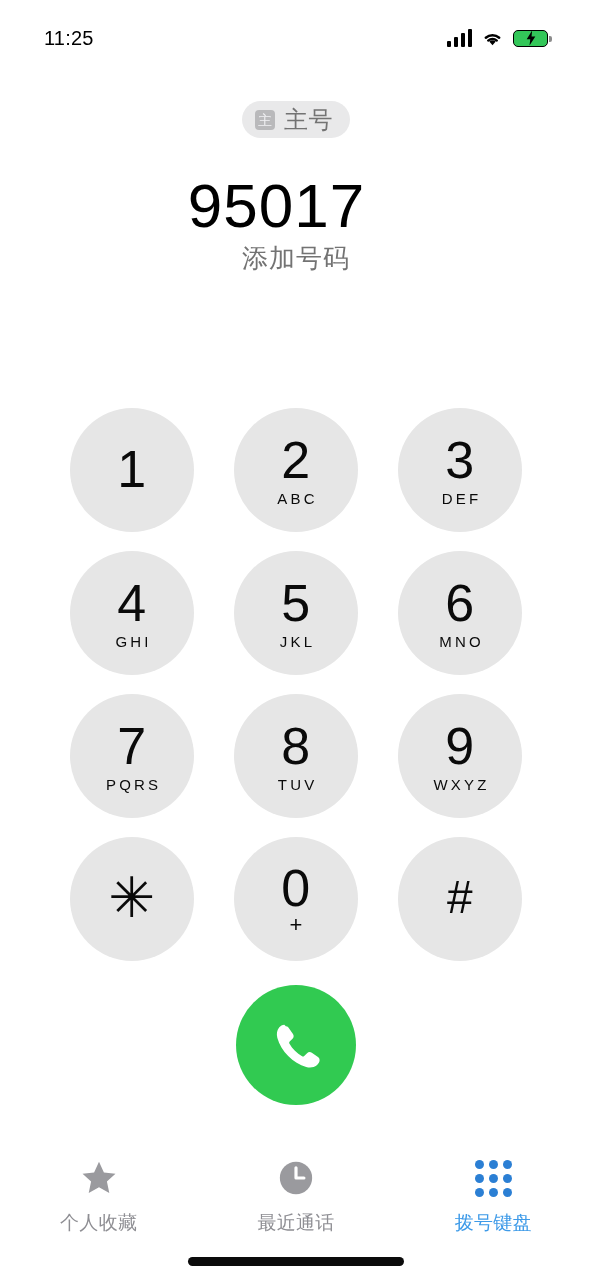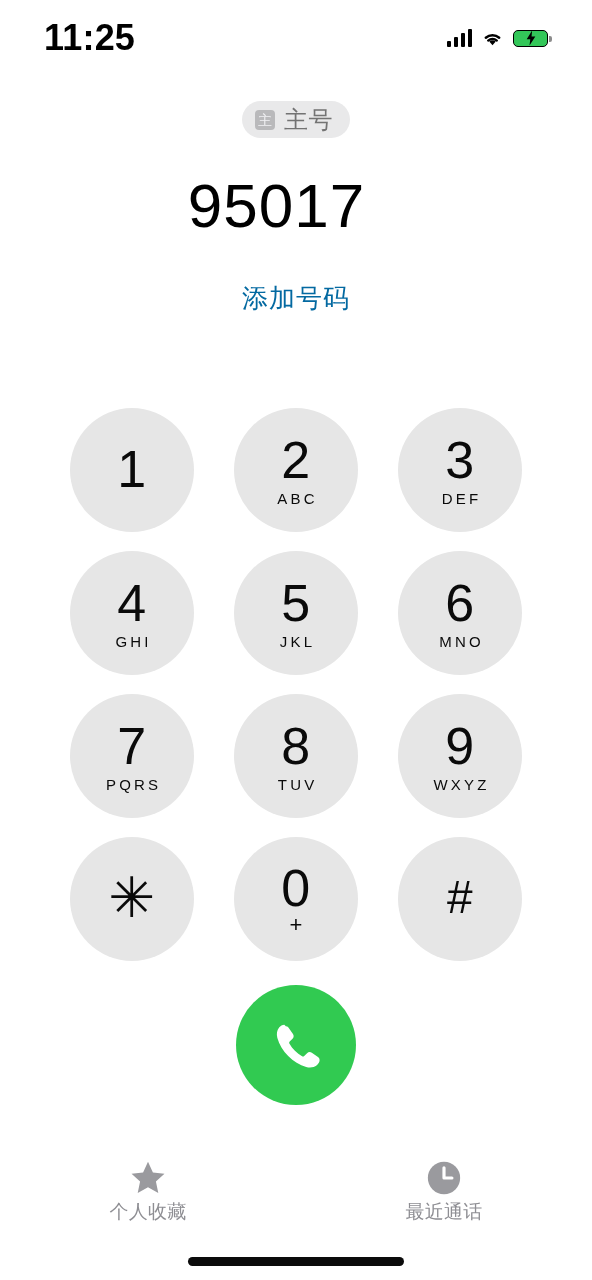--- a/index.html
+++ b/index.html
@@ -22,22 +22,22 @@
     top: 0; left: 0;
     width: 592px;
     height: 72px;
     display: flex;
     align-items: center;
     justify-content: space-between;
     padding: 0 44px 0 44px;
     box-sizing: border-box;
   }
   .status-time {
-    font-size: 36px;
-    font-weight: 700;
+    font-size: 20px;
+    font-weight: 400;
     color: #000;
     letter-spacing: 0.2px;
     padding-top: 4px;
   }
   .status-right {
     display: flex;
     align-items: center;
     gap: 9px;
     padding-top: 4px;
   }
@@ -136,24 +136,23 @@
     color: #000;
     line-height: 1.1;
   }
   .add-number {
     position: absolute;
     top: 243px;
     left: 0;
     width: 592px;
     text-align: center;
     font-size: 26px;
-    color: #0369a1;
+    color: #737373;
     letter-spacing: 1px;
     line-height: 1.2;
-    margin-top: 40px;
   }
 
   
   .keypad {
     position: absolute;
     top: 408px;
     left: 70px;
     width: 452px;
     display: grid;
     grid-template-columns: repeat(3, 124px);
@@ -241,21 +240,21 @@
     display: flex;
     align-items: flex-start;
     padding-top: 8px;
     box-sizing: border-box;
   }
   .tab {
     flex: 1;
     display: flex;
     flex-direction: column;
     align-items: center;
-    gap: 4px;
+    gap: 15px;
     cursor: pointer;
   }
   .tab .tab-icon {
     height: 40px;
     display: flex;
     align-items: center;
     justify-content: center;
   }
   .tab .tab-label {
     font-size: 19px;
@@ -398,15 +397,31 @@
     <div class="tab-icon">
       <svg width="38" height="38" viewBox="0 0 24 24">
         <circle cx="12" cy="12" r="10.2" fill="#9a9a9e"></circle>
         <path d="M12 5.6 V12 H17" stroke="#fff" stroke-width="2" fill="none" stroke-linecap="round" stroke-linejoin="round"></path>
       </svg>
     </div>
     <div class="tab-label">最近通话</div>
   </div>
 
 
+  <div class="tab active">
+    <div class="tab-icon">
+      <div class="grid-icon">
+        <span></span>
+          <span></span>
+          <span></span>
+        <span></span>
+          <span></span>
+          <span></span>
+        <span></span>
+          <span></span>
+          <span></span>
+      </div>
+    </div>
+    <div class="tab-label">拨号键盘</div>
+  </div>
 </div>
 
 <div class="home-indicator"></div>
 
 </body></html>

